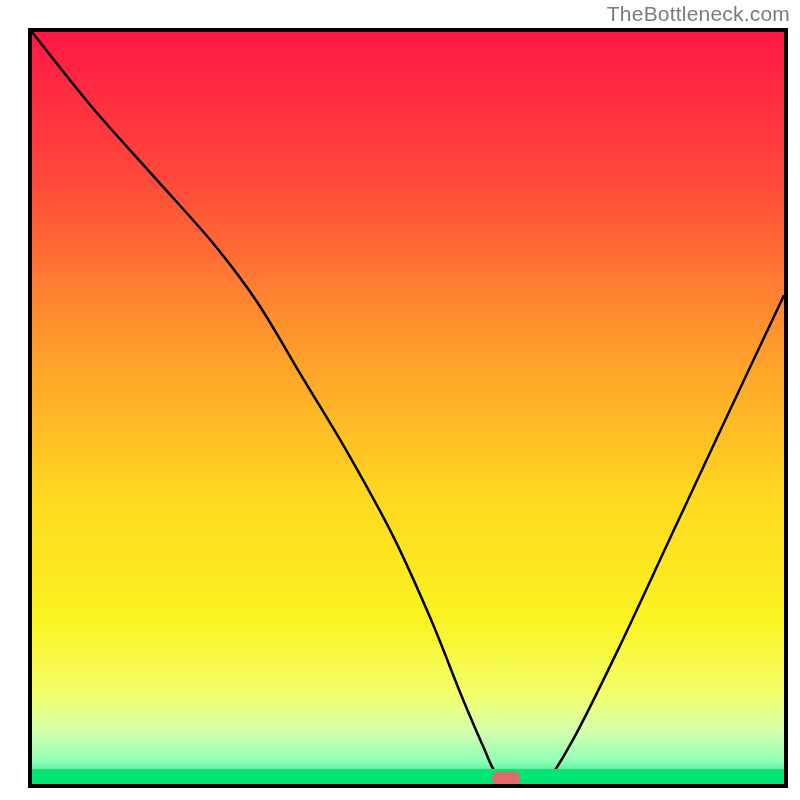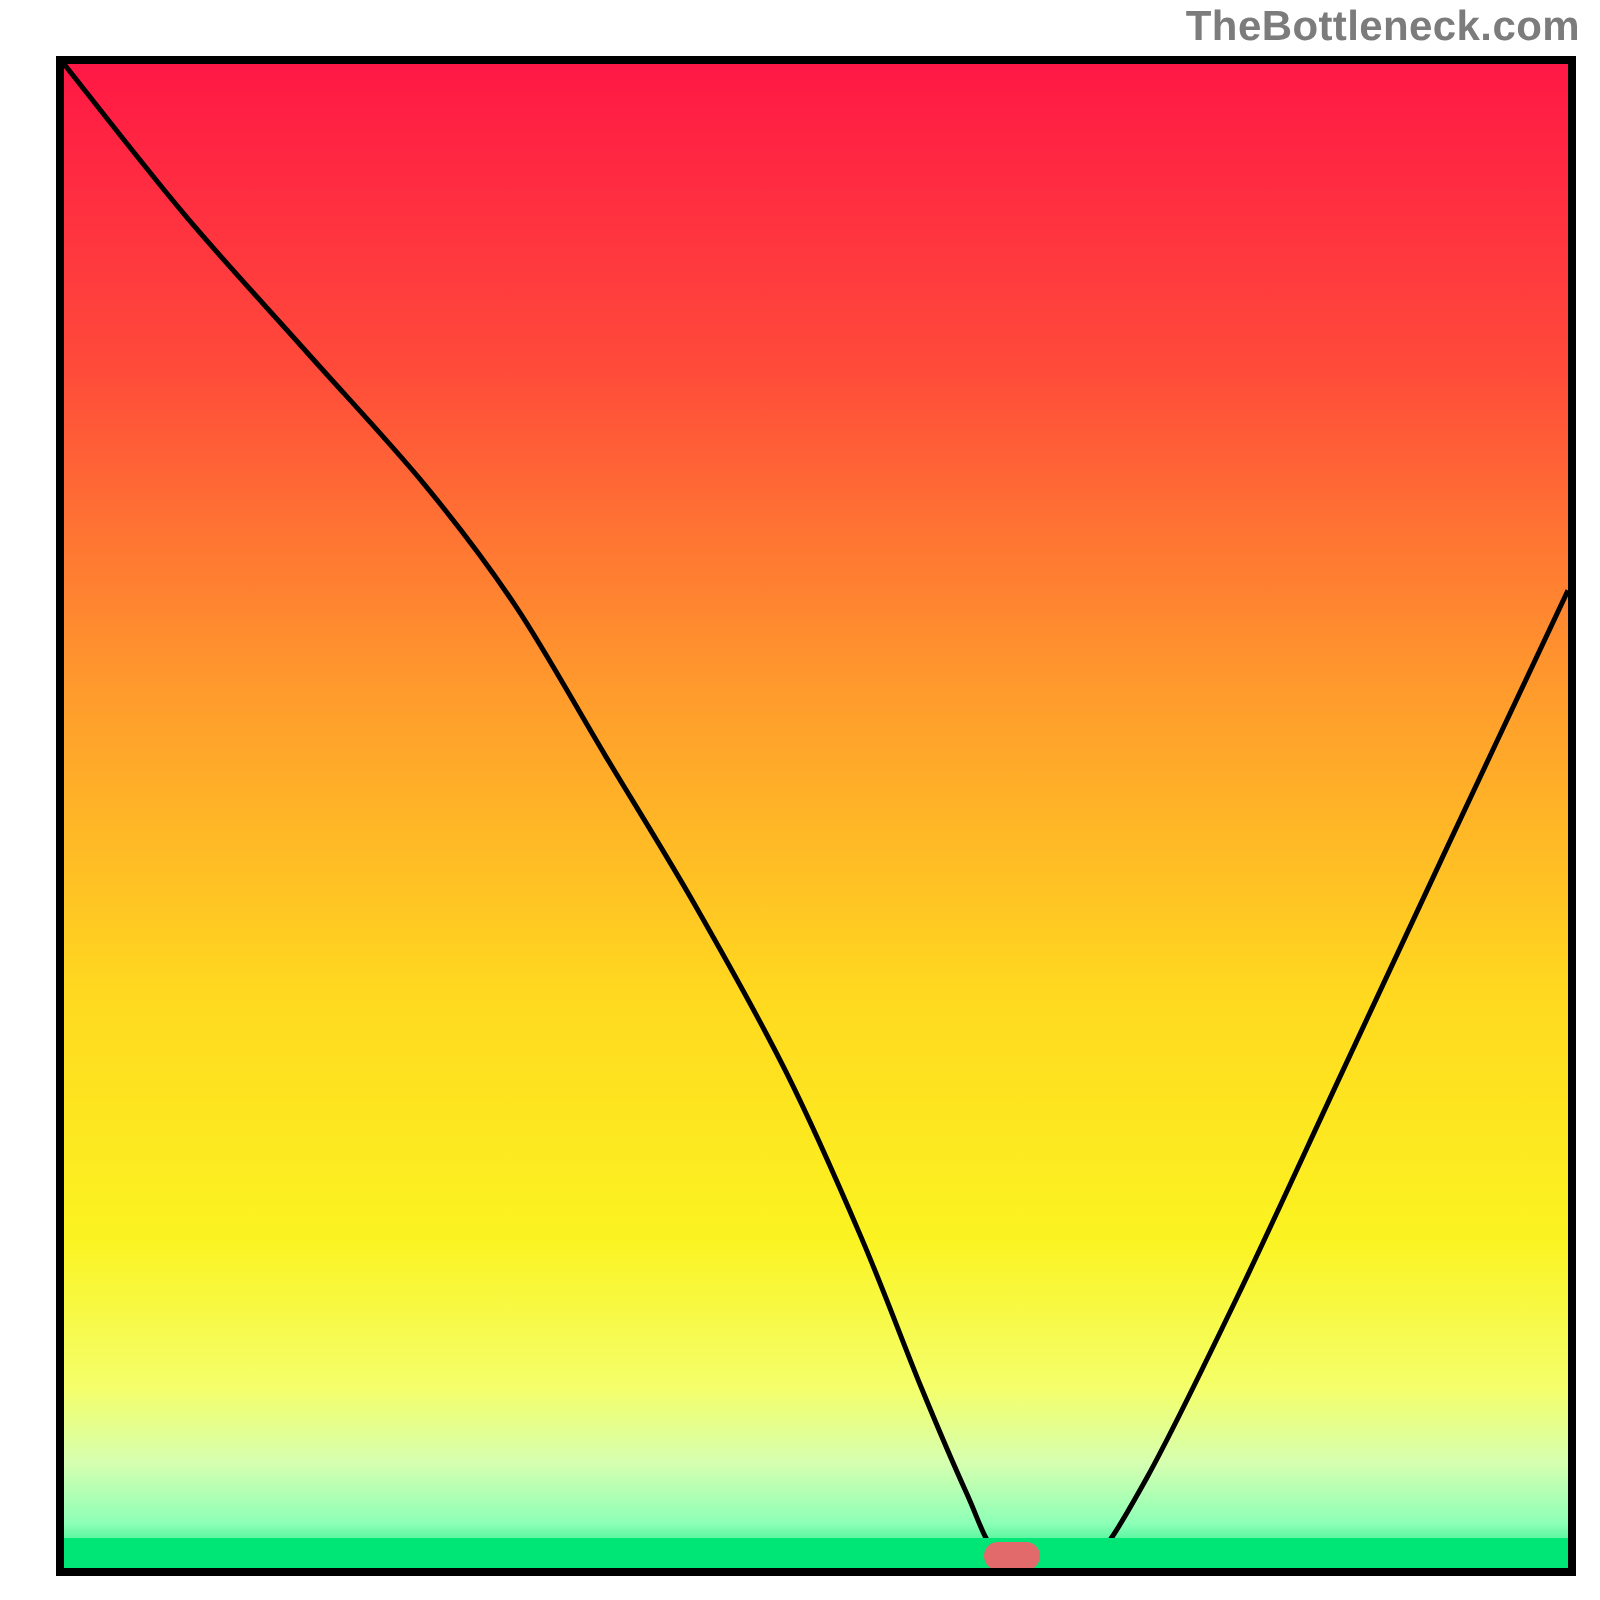--- a/index.html
+++ b/index.html
@@ -14,21 +14,21 @@
     position: relative;
     width: 800px;
     height: 800px;
   }
   .attribution {
     position: absolute;
     top: 2px;
     right: 10px;
     font-size: 21px;
     color: #7c7c7c;
-    font-weight: 700;
+    font-weight: 400;
     letter-spacing: 0.2px;
   }
   .plot-outer {
     position: absolute;
     left: 28px;
     top: 28px;
     width: 760px;
     height: 760px;
     border: 4px solid #000;
     box-sizing: border-box;

